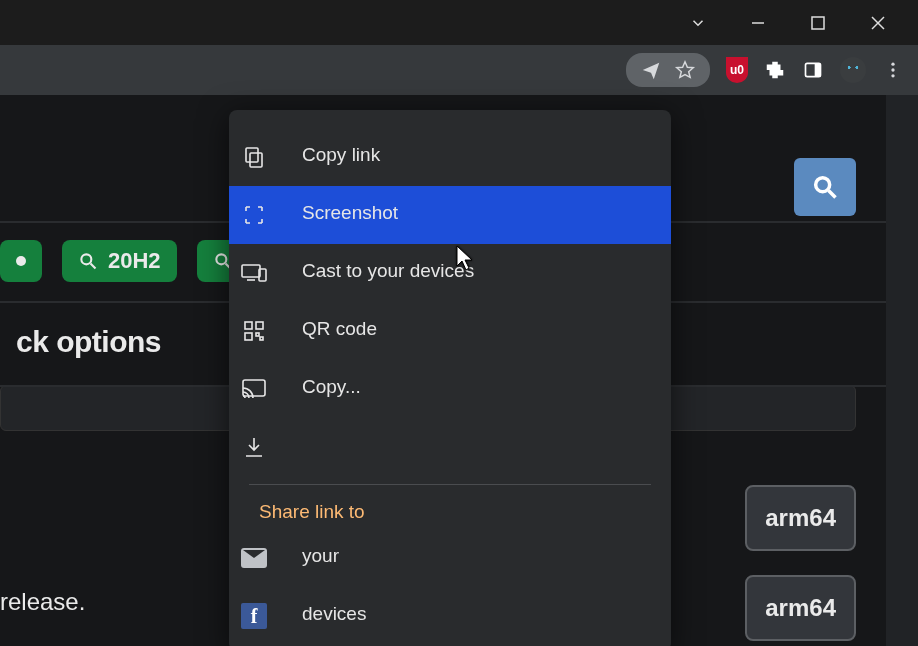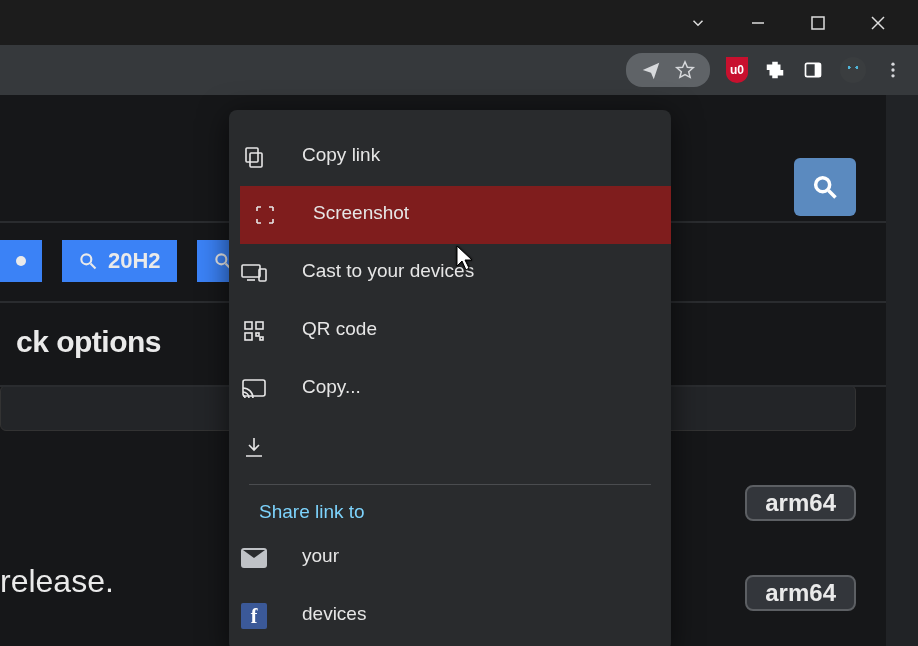--- a/index.html
+++ b/index.html
@@ -16,39 +16,39 @@
     .tb-icon { width:22px; height:22px; display:flex; align-items:center; justify-content:center; }
     .ublock { width:22px; height:26px; background:#c8102e; border-radius:0 0 50% 50% / 0 0 40% 40%; display:flex;align-items:center;justify-content:center;color:#fff;font-weight:700;font-size:12px;}
     .avatar { width:26px; height:26px; border-radius:50%; background: radial-gradient(circle at 35% 40%, #4fb5d8 0 6%, transparent 7%), radial-gradient(circle at 65% 40%, #4fb5d8 0 6%, transparent 7%), #3a3d3f; }
 
     
     .page { position: absolute; top: 95px; left: 0; width: 886px; height: 551px; background:#161719; color:#eaeaea; padding-top:48px;}
     .page-scrollbar { position:absolute; top:95px; right:0; width:32px; height:551px; background:#212326; }
     .search-btn { position:absolute; top:63px; right:30px; width:62px; height:58px; background:#5b8abf; border-radius:6px; display:flex; align-items:center; justify-content:center;}
     .search-sep { position:absolute; top:126px; left:0; width:100%; border-bottom:2px solid #2a2c2f;}
     .chips { position:absolute; top:145px; left:0; display:flex; gap:20px;}
-    .chip { background:#3b82f6; border-radius:0; padding:8px 16px; color:#eaeaea; font-size:22px; font-weight:600; display:flex; gap:10px; align-items:center;}
+    .chip { background:#15803d; border-radius:8px; padding:8px 16px; color:#eaeaea; font-size:22px; font-weight:600; display:flex; gap:10px; align-items:center;}
     .chip-bullet{width:10px;height:10px;background:#eaeaea;border-radius:50%;}
     .sep2 { position:absolute; top:206px; left:0; width:100%; border-bottom:2px solid #2a2c2f;}
     .options-heading { position:absolute; top:230px; left:0; font-size:30px; font-weight:800; letter-spacing:-0.5px;margin-left:16px;}
     .options-underline { position:absolute; top:290px; left:0; width:100%; border-bottom:2px solid #2a2c2f;}
-    .release-text { position:absolute; top:468px; left:0; font-size:32px;text-align:center;}
-    .dl-btn { position:absolute; right:30px; background:#33363b; border:2px solid #5c5f63; border-radius:8px; padding:2px 18px; font-size:24px; font-weight:700; color:#eaeaea;}
+    .release-text { position:absolute; top:493px; left:0; font-size:24px;text-align:center;}
+    .dl-btn { position:absolute; right:30px; background:#33363b; border:2px solid #5c5f63; border-radius:8px; padding:17px 18px; font-size:24px; font-weight:700; color:#eaeaea;}
     .dl1 { top:390px; }
     .dl2 { top:480px; }
     .dl-panel { position:absolute; top:290px; left:0; right:30px; height:46px; background:#232528; border-radius:6px; border:1px solid #333;}
 
     
     .menu { position:absolute; top:110px; left:229px; width:442px; background:#292b2d; border-radius:8px; box-shadow:0 6px 30px rgba(0,0,0,.6); color:#e6e6e6; padding:18px 0 6px; z-index:50;}
     .menu-item { display:flex; align-items:flex-start; gap:35px; padding:16px 12px; font-size:19px; cursor:pointer; }
-    .menu-item:hover, .menu-item.hover { background:#7f1d1d;margin-left:11px; }
+    .menu-item:hover, .menu-item.hover { background:#1d4ed8; }
     .menu-icon { width:26px; height:26px; display:flex;align-items:center;justify-content:center; flex-shrink:0;}
     .menu-icon svg { stroke:#e6e6e6; fill:none; stroke-width:1.6;}
     .menu-sep { border-top:1px solid #4a4c4f; margin:8px 20px 6px;}
-    .share-heading { padding:10px 30px 6px; font-size:19px; color:#7dd3fc;}
+    .share-heading { padding:10px 30px 6px; font-size:19px; color:#fdba74;}
     .mail-icon { width:26px; height:20px; background:#bfc2c6; border-radius:3px; position:relative;}
     .mail-icon::after{content:"";position:absolute;left:2px;top:2px;width:0;height:0;border-left:11px solid transparent;border-right:11px solid transparent;border-top:8px solid #292b2d;}
     .fb-icon{width:26px;height:26px;background:#3b5998;color:#fff;display:flex;align-items:center;justify-content:center;font-weight:800;font-size:20px;font-family:Georgia,serif;border-radius:2px;}
 
     
     .cursor { position:absolute; top:245px; left:456px; z-index:100; pointer-events:none;}
     .cursor svg { filter: drop-shadow(0 0 1px #000);}
   </style>
 </head>
 <body>

